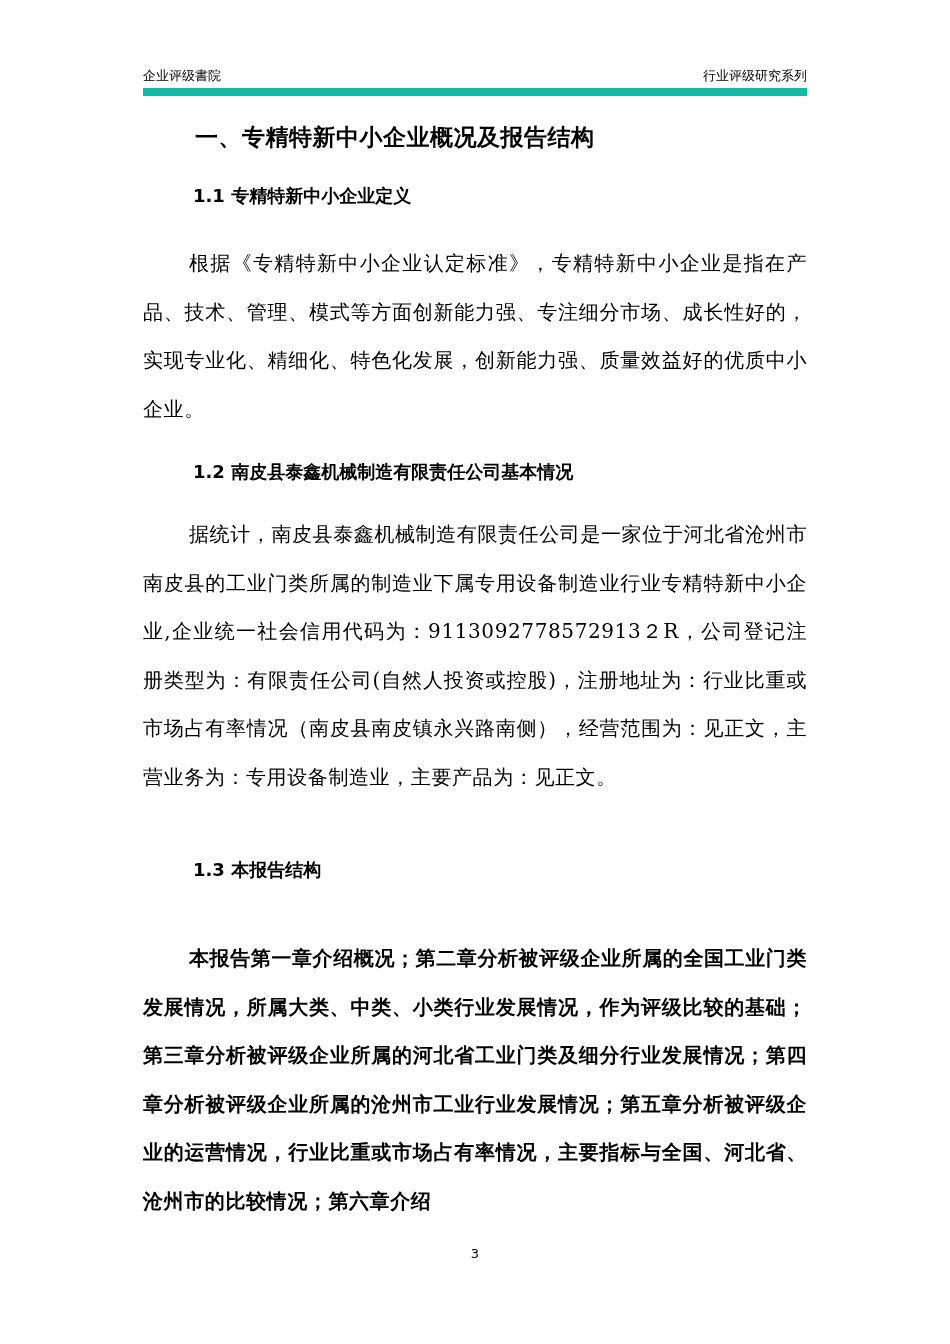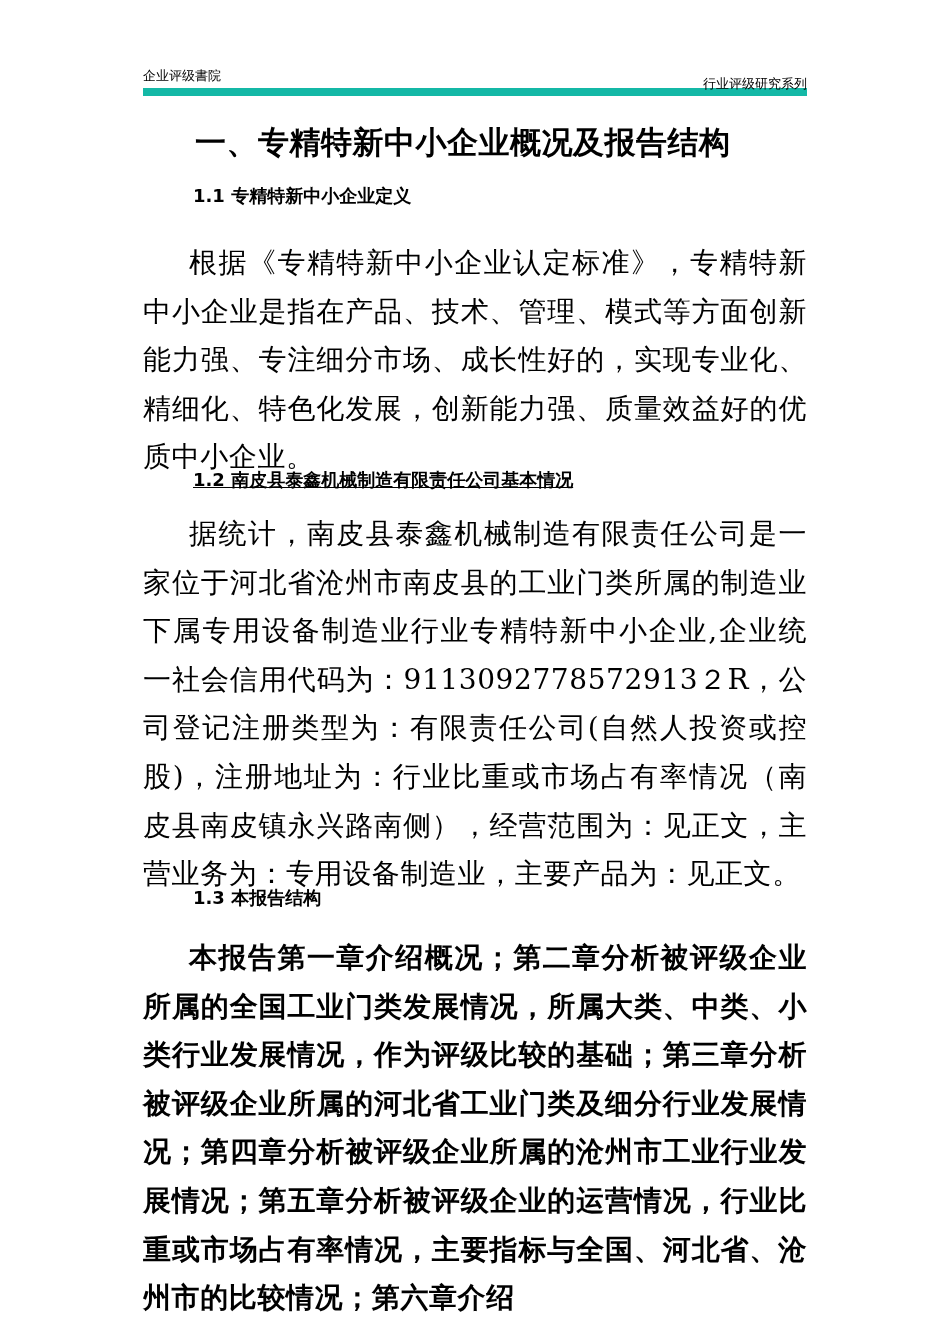--- a/index.html
+++ b/index.html
@@ -20,52 +20,52 @@
       left: 143px;
       top: 66px;
       width: 664px;
       height: 22px;
       border-bottom: 8px solid #14b8a6;
       font-family: "DejaVu Sans", "Liberation Sans", sans-serif;
       font-size: 13px;
       line-height: 20px;
     }
     .page-header .left { position: absolute; left: 0; top: 0; }
-    .page-header .right { position: absolute; right: 0; top: 8px; }
+    .page-header .right { position: absolute; right: 0; top: 0; }
 
     .content {
       position: absolute;
       left: 143px;
       top: 112px;
       width: 664px;
     }
     .h1 {
       position: absolute;
       left: 52px;
       top: 10px;
-      font-size: 31px;
+      font-size: 23px;
       font-weight: bold;
       font-family: "DejaVu Sans", "Liberation Sans", sans-serif;
       white-space: nowrap;
       letter-spacing: 0.5px;
       text-align: center;
     }
     .h2 {
       position: absolute;
       left: 50px;
       font-size: 18px;
       font-weight: bold;
       font-family: "DejaVu Sans", "Liberation Sans", sans-serif;
       white-space: nowrap;
     }
     .para {
       position: absolute;
       left: 0;
       width: 664px;
-      font-size: 28px;
+      font-size: 20px;
       line-height: 48.6px;
       text-align: justify;
       text-indent: 46px;
       word-break: break-all;
       letter-spacing: 0.6px;
     }
     .page-number {
       position: absolute;
       left: 0;
       width: 950px;
@@ -82,20 +82,20 @@
   <span class="left">企业评级書院</span>
   <span class="right">行业评级研究系列</span>
 </div>
 
 <div class="content">
   <div class="h1">一、专精特新中小企业概况及报告结构</div>
 
   <div class="h2" style="top:72px;">1.1 专精特新中小企业定义</div>
   <div class="para" style="top:127px;">根据《专精特新中小企业认定标准》，专精特新中小企业是指在产品、技术、管理、模式等方面创新能力强、专注细分市场、成长性好的，实现专业化、精细化、特色化发展，创新能力强、质量效益好的优质中小企业。</div>
 
-  <div class="h2" style="top:356px;text-decoration:underline;">1.2 南皮县泰鑫机械制造有限责任公司基本情况</div>
+  <div class="h2" style="top:348px;">1.2 南皮县泰鑫机械制造有限责任公司基本情况</div>
   <div class="para" style="top:398px;">据统计，南皮县泰鑫机械制造有限责任公司是一家位于河北省沧州市南皮县的工业门类所属的制造业下属专用设备制造业行业专精特新中小企业,企业统一社会信用代码为：9113092778572913２R，公司登记注册类型为：有限责任公司(自然人投资或控股)，注册地址为：行业比重或市场占有率情况（南皮县南皮镇永兴路南侧），经营范围为：见正文，主营业务为：专用设备制造业，主要产品为：见正文。</div>
 
-  <div class="h2" style="top:774px;">1.3 本报告结构</div>
+  <div class="h2" style="top:746px;">1.3 本报告结构</div>
   <div class="para" style="top:822px;font-weight:bold;">本报告第一章介绍概况；第二章分析被评级企业所属的全国工业门类发展情况，所属大类、中类、小类行业发展情况，作为评级比较的基础；第三章分析被评级企业所属的河北省工业门类及细分行业发展情况；第四章分析被评级企业所属的沧州市工业行业发展情况；第五章分析被评级企业的运营情况，行业比重或市场占有率情况，主要指标与全国、河北省、沧州市的比较情况；第六章介绍</div>
 </div>
 
 <div class="page-number">3</div>
 
 </body></html>

